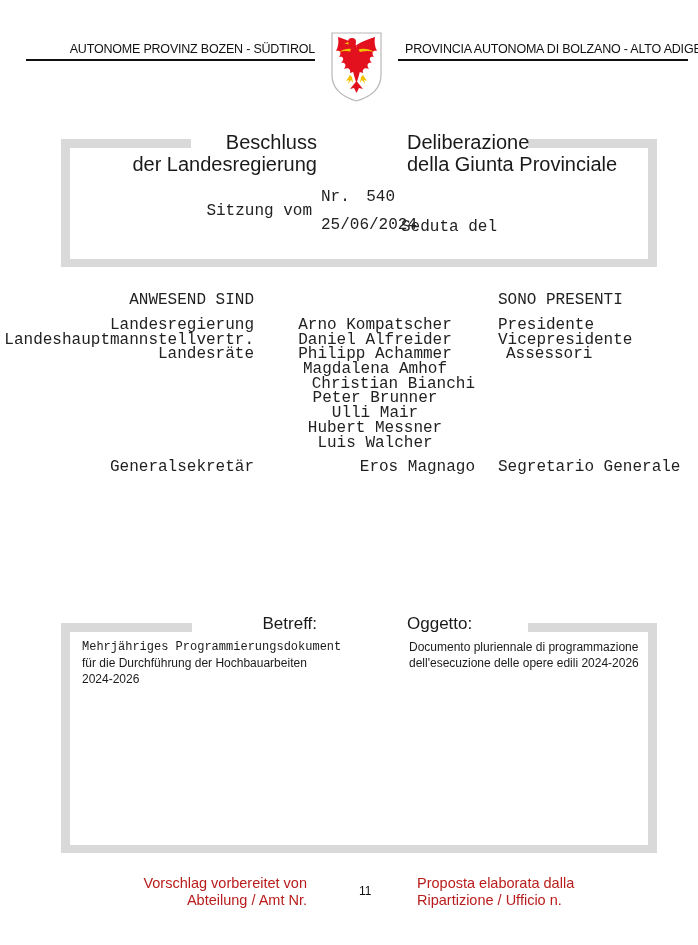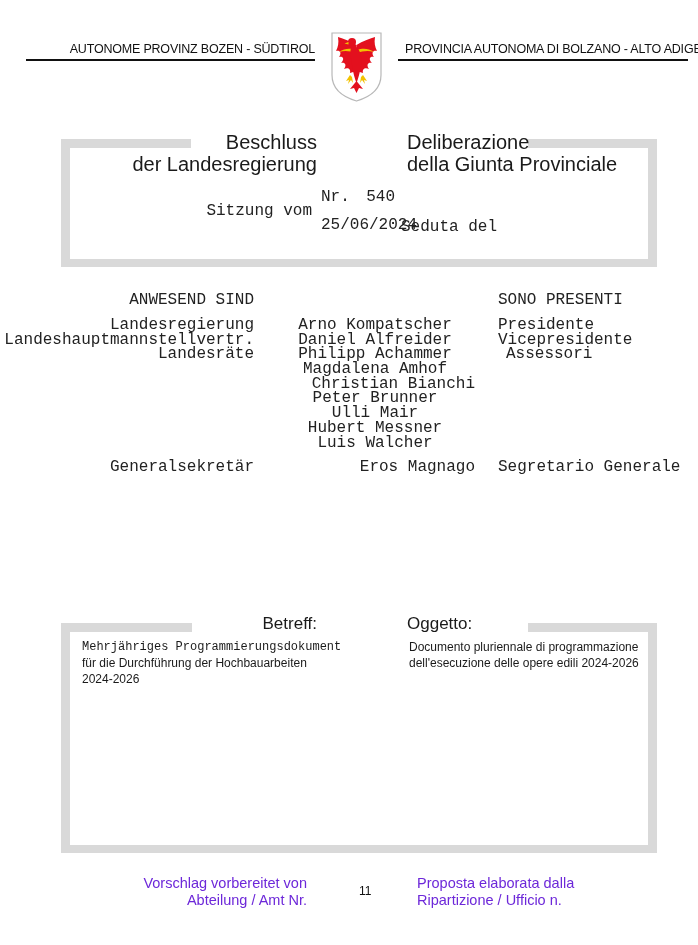--- a/index.html
+++ b/index.html
@@ -15,21 +15,21 @@
     .hdr-line { position: absolute; height: 1.5px; background: #111; top: 59px; }
 
     .crest { position: absolute; left: 330px; top: 31px; width: 53px; height: 72px; }
 
     
     .bar { position: absolute; background: #d9d9d9; }
 
     .title { font-size: 20px; color: #1a1a1a; }
     .subject-h { font-size: 17px; color: #1a1a1a; }
     .subject-t { font-size: 12px; line-height: 16.5px; color: #1a1a1a; }
-    .footer-t { font-size: 14.5px; line-height: 17px; color: #6d28d9; }
+    .footer-t { font-size: 14.5px; line-height: 17px; color: #b91c1c; }
   </style>
 </head>
 <body>
 
 <div class="abs sans hdr-text" style="right:383px;">AUTONOME PROVINZ BOZEN - SÜDTIROL</div>
 <div class="hdr-line" style="left:26px; width:289px;"></div>
 
 <div class="crest">
   <svg width="53" height="72" viewBox="0 0 53 72">
     <path d="M2 2 H51 V44 C51 58 40 66 26.5 70 C13 66 2 58 2 44 Z" fill="#fff" stroke="#b8b8b8" stroke-width="1.2"></path>

